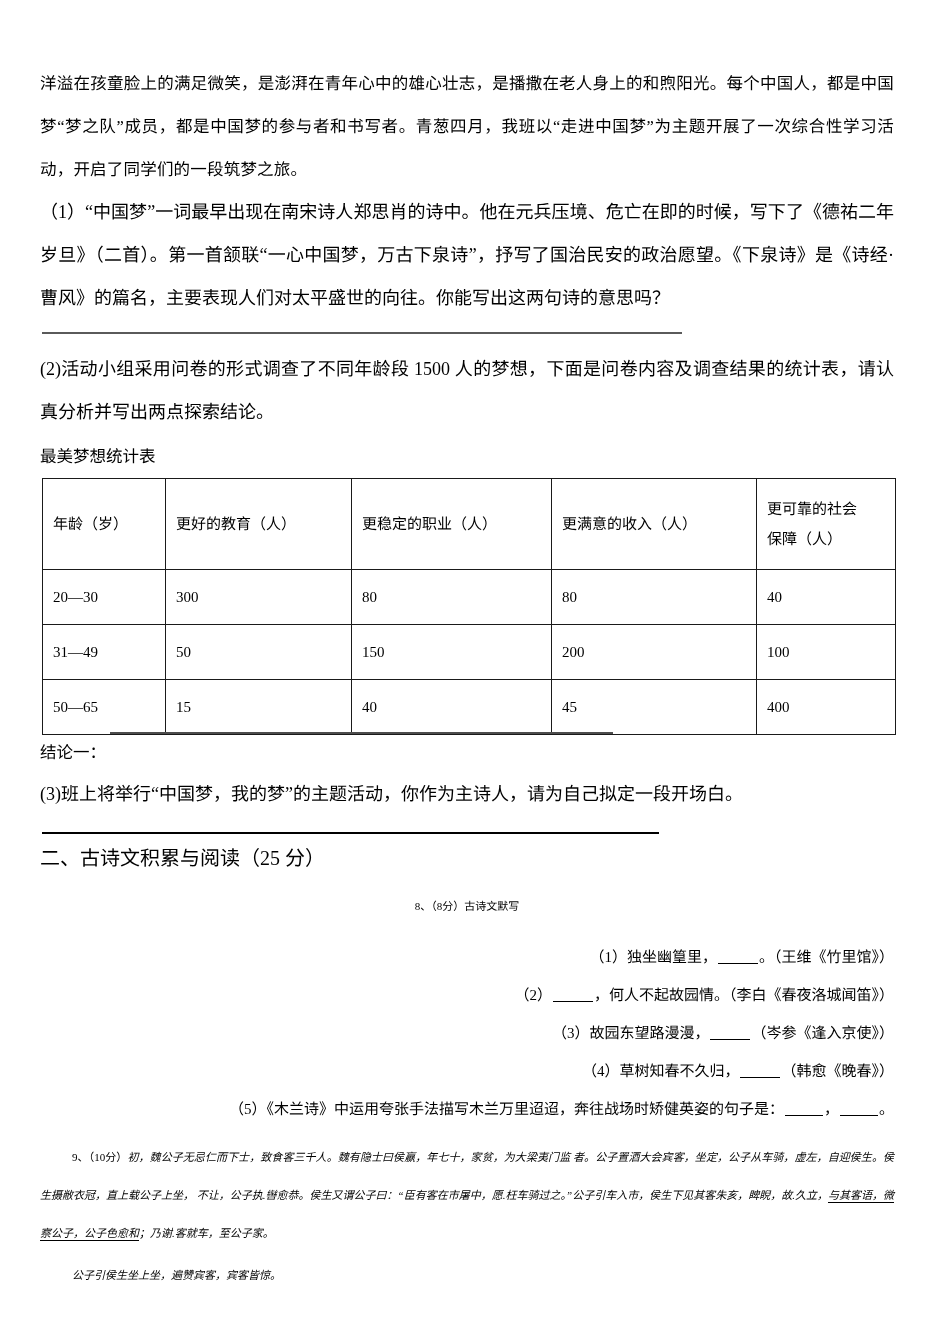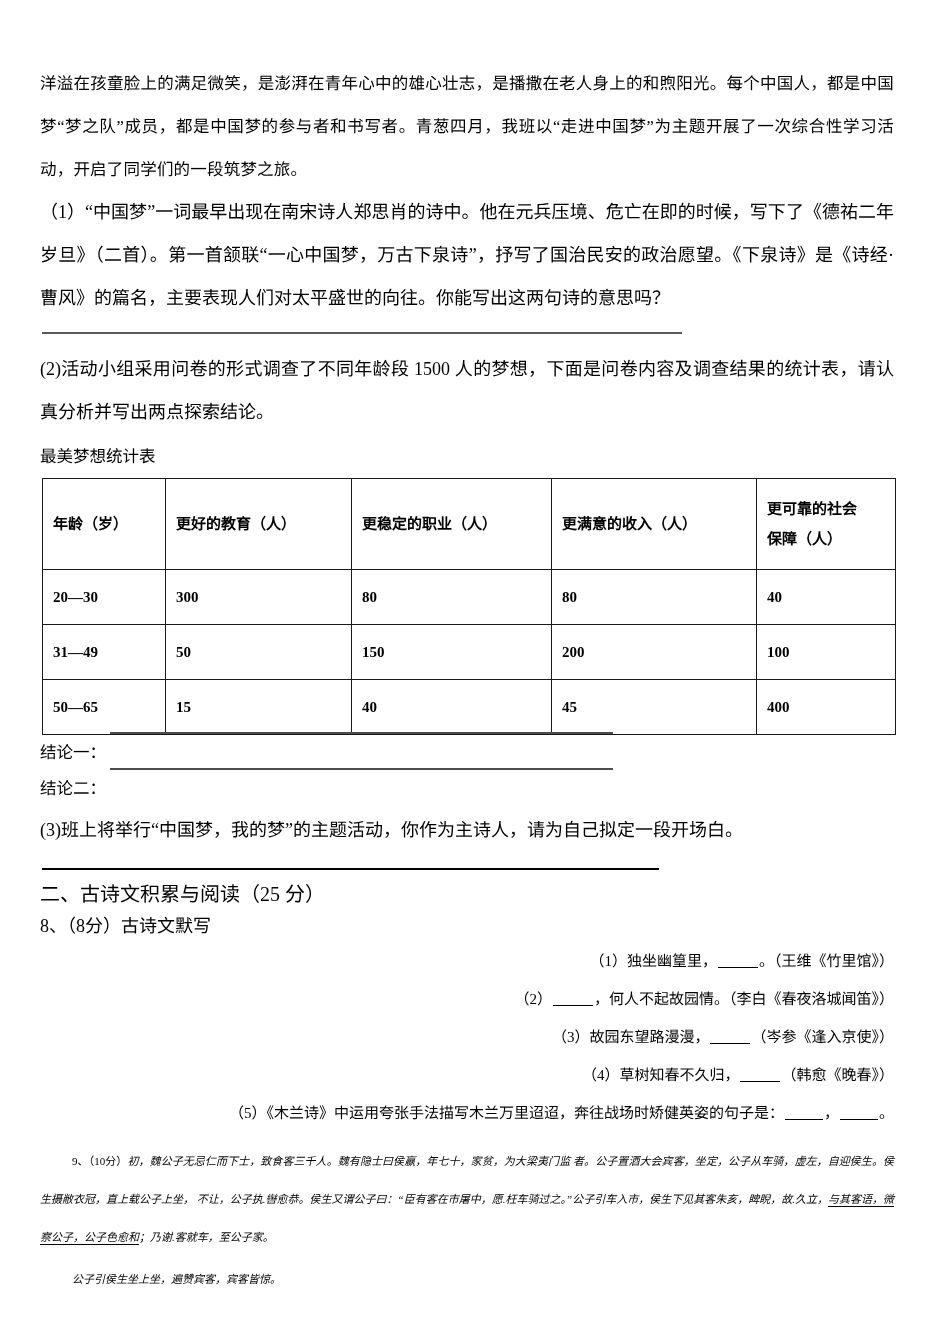--- a/index.html
+++ b/index.html
@@ -59,21 +59,21 @@
   }
   table.stat {
     border-collapse: collapse;
     width: 853px;
     table-layout: fixed;
     margin: 0 0 0 2px;
   }
   table.stat th, table.stat td {
     border: 1.5px solid #1a1a1a;
     font-size: 15px;
-    font-weight: bold;
+    font-weight: normal;
     text-align: left;
     vertical-align: middle;
     padding: 6px 10px;
     line-height: 30px;
   }
   table.stat thead th { height: 78px; vertical-align: middle; }
   table.stat tbody td { height: 42px; }
   table.stat col.c0 { width: 123px; }
   table.stat col.c1 { width: 186px; }
   table.stat col.c2 { width: 200px; }
@@ -98,23 +98,24 @@
     transform: translateY(-3px);
   }
 
   
   .sec-head {
     font-size: 20px;
     line-height: 32px;
     margin: 8px 0 0 0;
   }
   .sub-head {
-    font-size: 18px;
+    font-size: 11px;
     line-height: 32px;
-    margin: 0;
+    margin: 16px;
+    text-align: center;
   }
 
   
   .blank {
     display: inline-block;
     width: 40px;
     border-bottom: 1.6px solid #000;
     height: 0.95em;
     vertical-align: -2px;
     margin: 0 1px;
@@ -208,24 +209,20 @@
         <td>45</td>
         <td>400</td>
       </tr>
     </tbody>
   </table>
 
   <div class="concl">
     <span class="concl-label">结论一：</span>
     <span class="concl-rule"></span>
   </div>
-  <div class="concl">
-    <span class="concl-label">结论二：</span>
-    <span class="concl-rule"></span>
-  </div>
 
   <p class="q-para" style="line-height:38px;margin-top:4px;">(3)班上将举行“中国梦，我的梦”的主题活动，你作为主诗人，请为自己拟定一段开场白。</p>
   <div class="rule rule-3"></div>
 
   <div class="sec-head">二、古诗文积累与阅读（25 分）</div>
   <div class="sub-head">8、（8分）古诗文默写</div>
 
   <p class="mem-item">
     <span>（1）独坐幽篁里，</span><span class="blank"></span><span>。（王维《竹里馆》）</span>
   </p>

